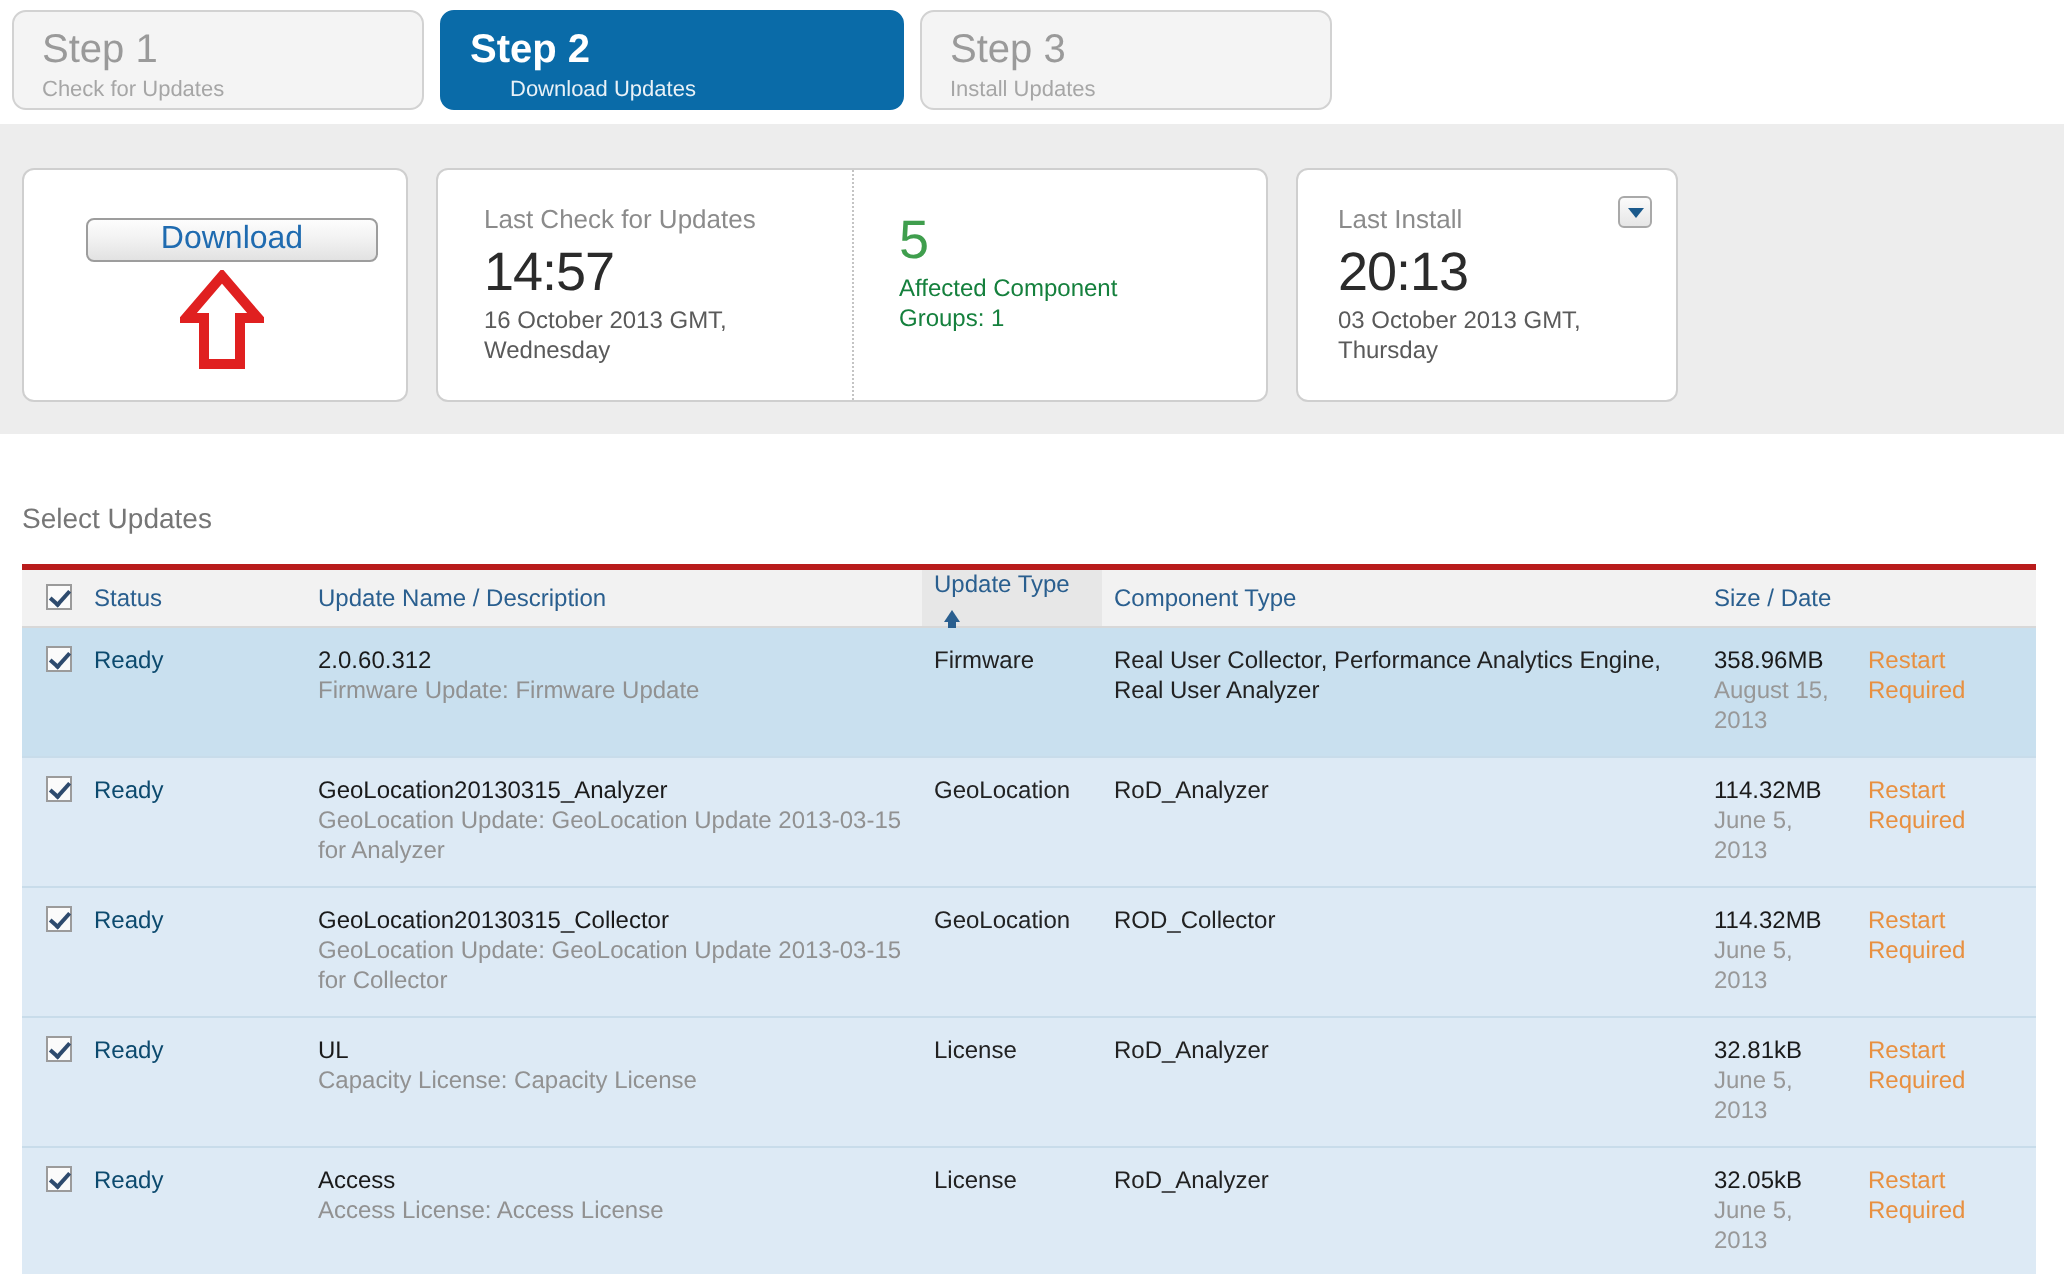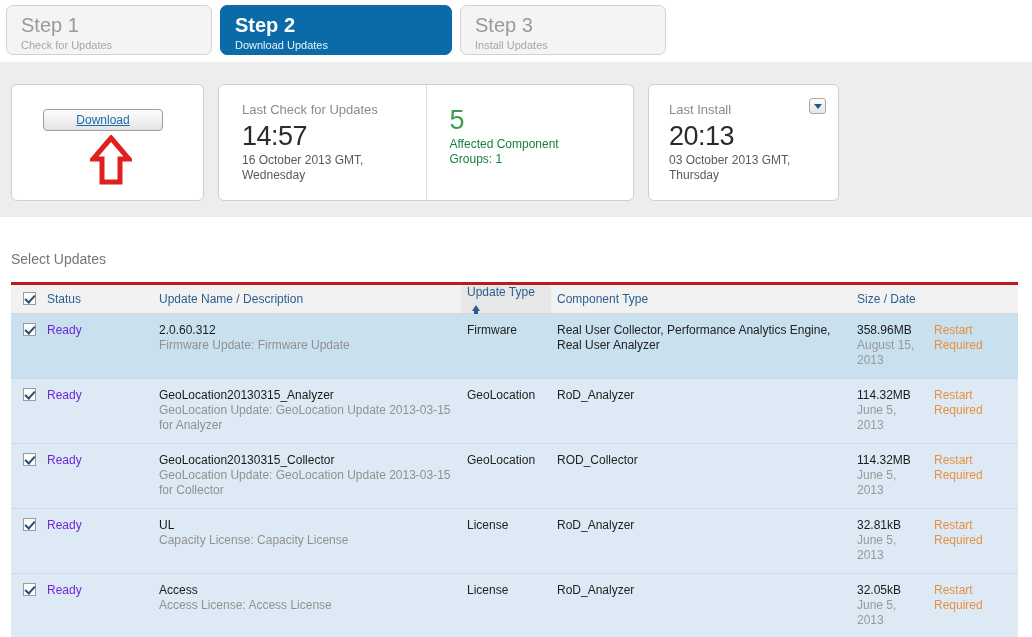--- a/index.html
+++ b/index.html
@@ -35,21 +35,21 @@
   .step-active {
     background: #0a6ba8;
     border: 1px solid #0a6ba8;
     color: #ffffff;
     width: 232px;
   }
   .step-title { font-size: 20px; line-height: 22px; font-weight: normal; }
   .step-active .step-title { font-weight: bold; }
   .step-sub { font-size: 11px; line-height: 14px; margin-top: 2px; }
   .step-inactive .step-sub { color: #a6a6a6; }
-  .step-active .step-sub { color: #e8f1f7; }
+  .step-active .step-sub { color: #e8f1f7; margin-left: 20px; }
 
   
   .band {
     position: absolute; left: 0; top: 62px;
     width: 1032px; height: 155px;
     background: #ededed;
   }
   .cards {
     position: absolute; left: 11px; top: 84px;
     display: flex; align-items: flex-start;
@@ -60,29 +60,28 @@
     border-radius: 6px;
     height: 117px;
   }
   .card-download { width: 193px; position: relative; }
   .card-check    { width: 416px; display: flex; }
   .card-install  { width: 191px; position: relative; padding: 17px 14px 0 20px; }
   .gap { width: 14px; }
 
   .dl-btn {
     position: absolute; left: 31px; top: 24px;
-    width: 120px; height: 22px;
+    width: 146px; height: 22px;
     border: 1px solid #9d9d9d;
     border-radius: 4px;
     background: linear-gradient(to bottom, #fdfdfd 0%, #f1f1f1 50%, #e2e2e2 100%);
     color: #1f6bb0;
-    font-size: 12px;
+    font-size: 16px;
     display: flex; align-items: center; justify-content: center;
     cursor: pointer;
-    text-decoration: underline;
   }
   .arrow-up {
     position: absolute; left: 78px; top: 50px;
     width: 42px; height: 50px;
   }
 
   .col-pad { padding: 17px 10px 0 23px; flex: 1; }
   .col-divider { border-left: 1px dotted #c4c4c4; }
   .stat-label { font-size: 13px; color: #8b8b8b; line-height: 16px; }
   .stat-big { font-size: 27px; color: #2b2b2b; line-height: 32px; margin: 2px 0 1px; letter-spacing: -0.5px; }
@@ -171,21 +170,21 @@
   }
   .chk::after {
     content: "";
     position: absolute;
     left: 3px; top: 0px;
     width: 4px; height: 8px;
     border: solid #2e4b6e;
     border-width: 0 2px 2px 0;
     transform: rotate(42deg);
   }
-  .status-ready { color: #6d28d9; }
+  .status-ready { color: #0c4a6e; }
   .name-main { color: #1a1a1a; }
   .name-desc { color: #919191; }
   .size-main { color: #1a1a1a; }
   .size-date { color: #989898; }
   .restart { color: #e89040; }
 </style>
 </head>
 <body>
 
 <div class="page">

